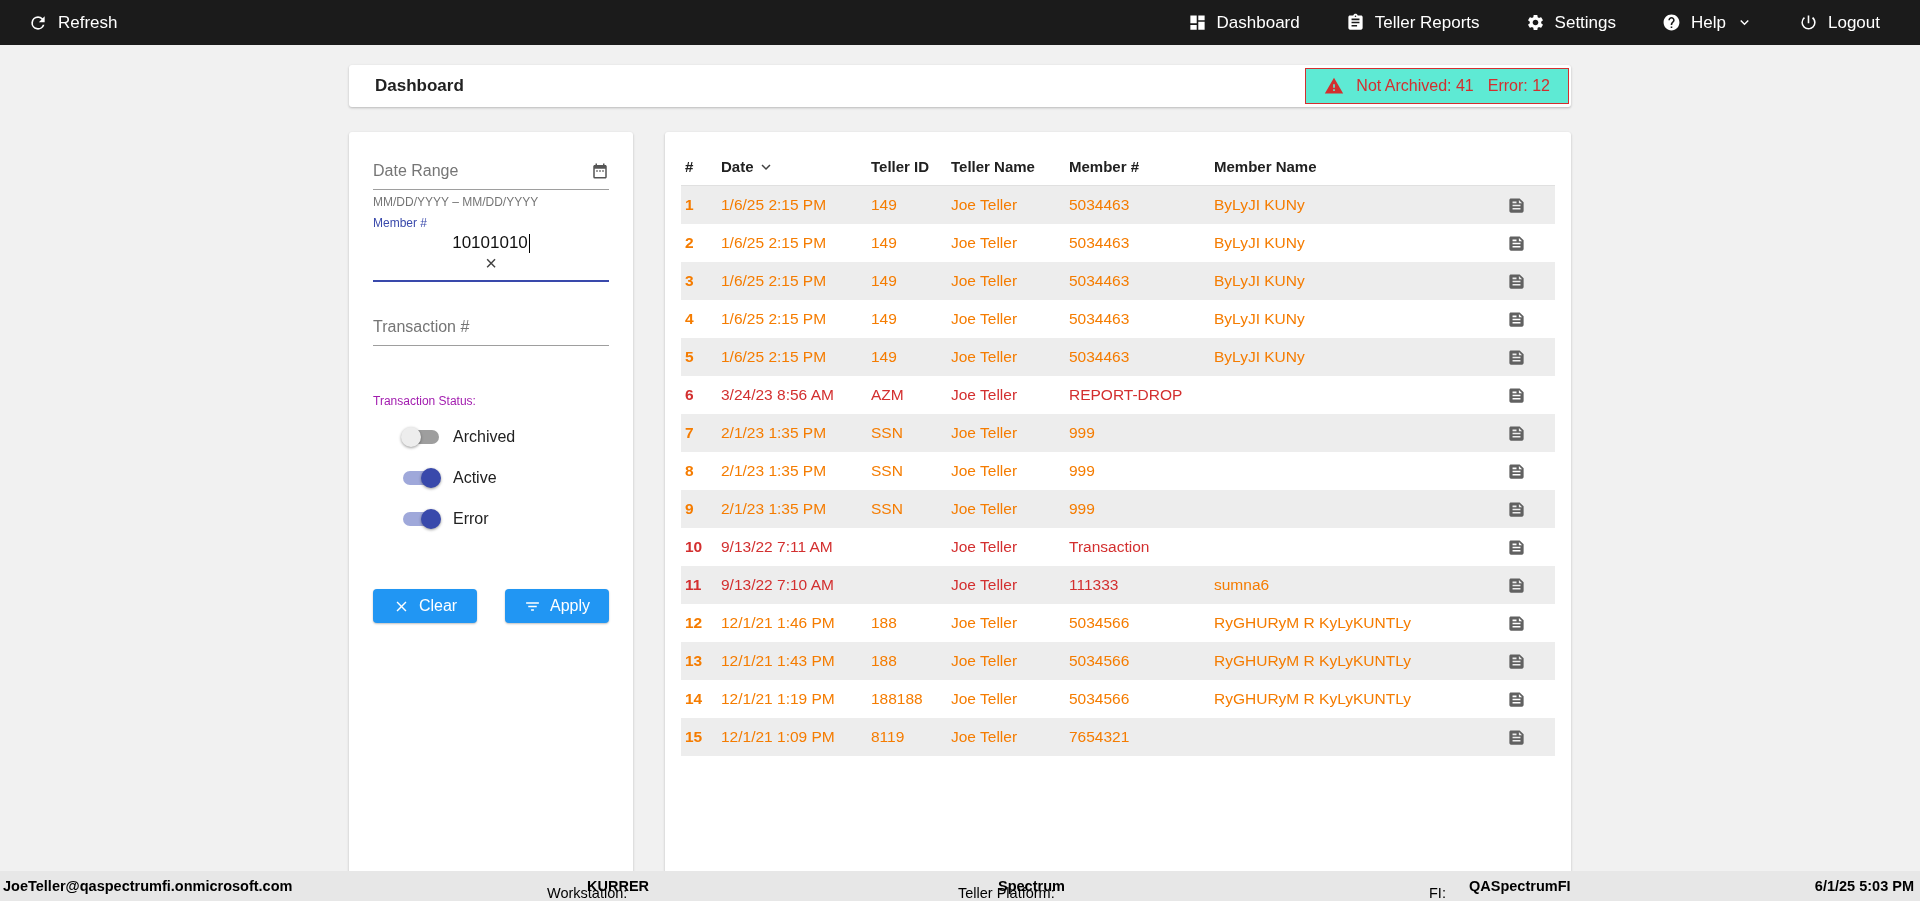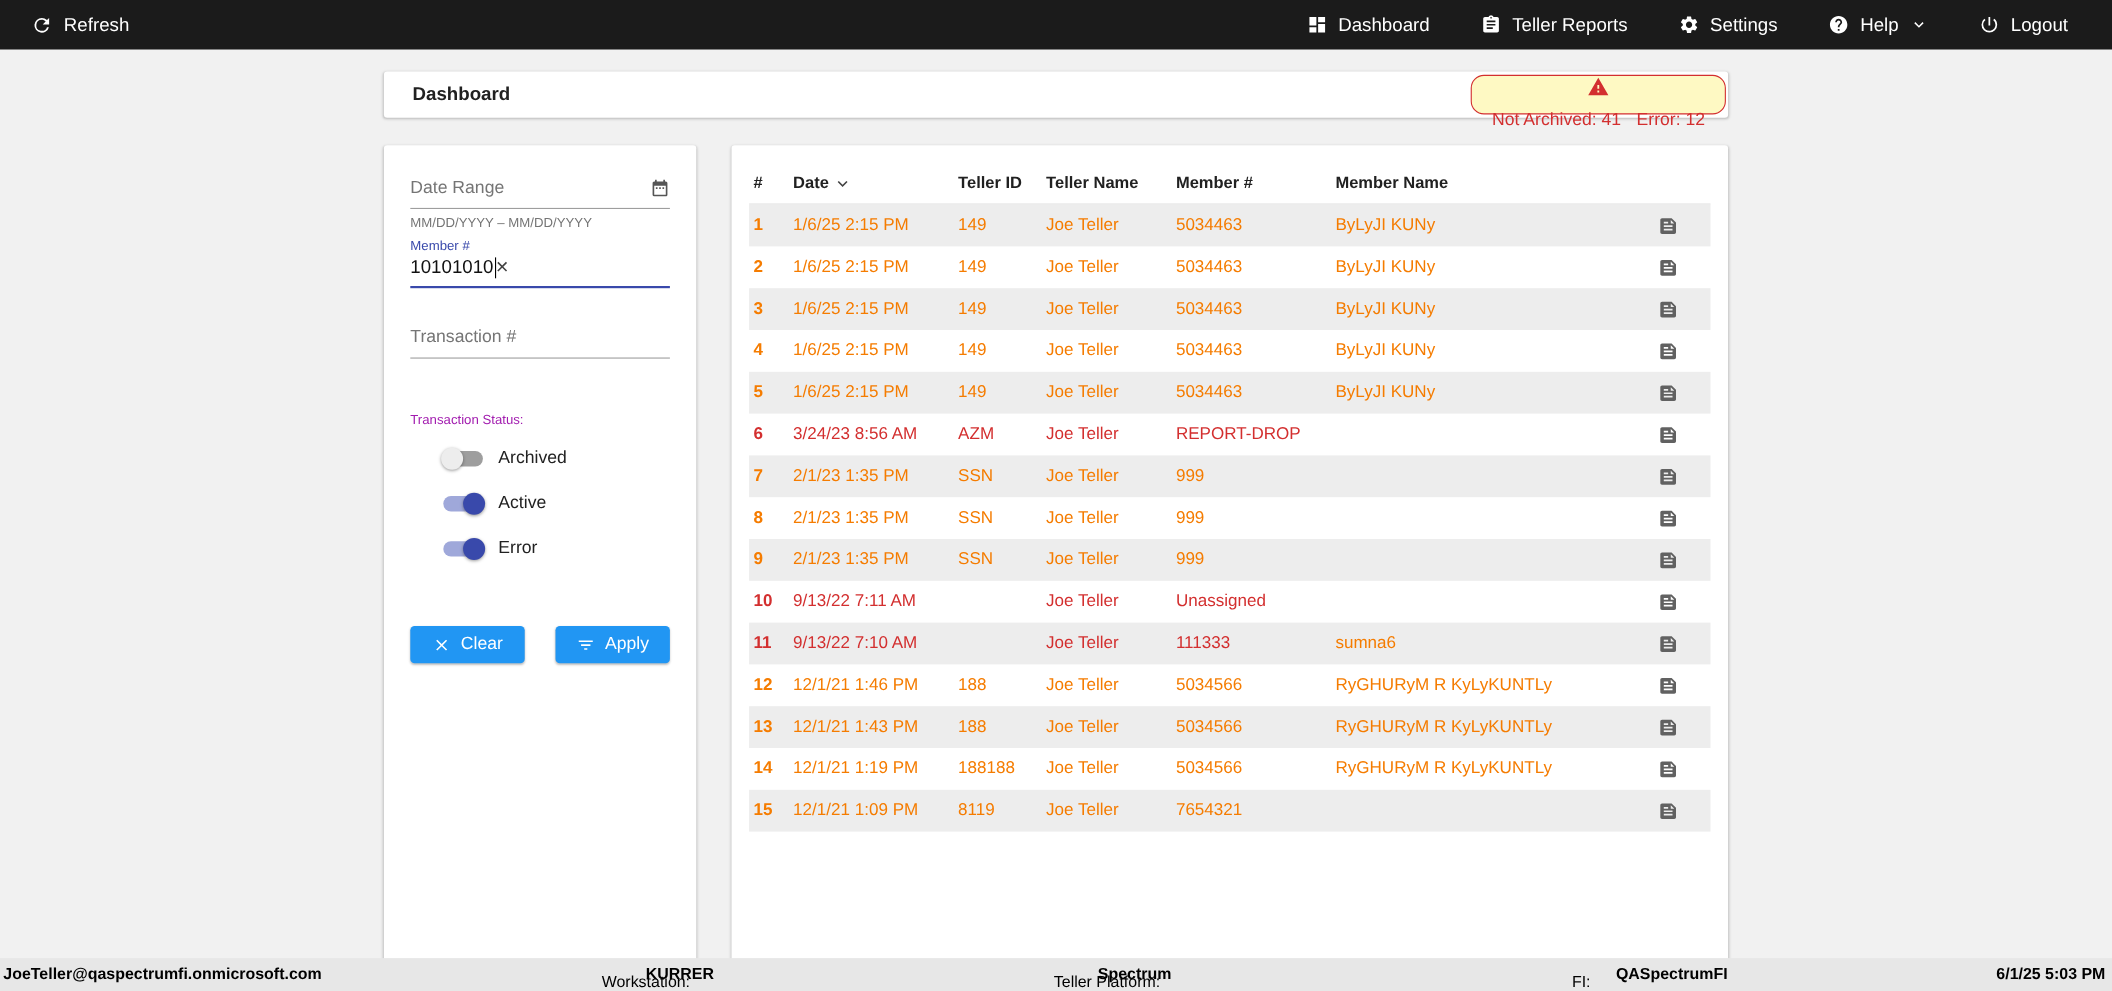--- a/index.html
+++ b/index.html
@@ -30,36 +30,35 @@
   .card{
     background:#fff; border-radius:3px;
     box-shadow:0 1px 3px rgba(0,0,0,.14), 0 1px 2px rgba(0,0,0,.10);
   }
   .header-card{
     height:42px; display:flex; align-items:center; justify-content:space-between;
     padding:0 2px 0 26px;
   }
   .page-title{ font-size:17px; font-weight:bold; }
   .alert-badge{
-    height:36px; border:1px solid var(--red); border-radius:12px; background:#fef9c3;
+    height:36px; border:1px solid var(--red); border-radius:0; background:#5eead4;
     color:var(--red); display:flex; align-items:center; gap:12px; padding:0 18px;
     font-size:16px;
-    flex-direction:column;
   }
   .alert-badge .txt{ display:flex; gap:14px; }
 
   .content{ display:flex; gap:32px; margin-top:25px; height:884px; }
 
   
   .filter-card{ width:284px; padding:30px 24px; flex-shrink:0; }
   .field{ border-bottom:1px solid #9e9e9e; padding-bottom:9px; display:flex; align-items:center; justify-content:space-between; cursor:text; }
   .field .ph{ color:#757575; font-size:16px; }
   .helper{ font-size:12px; color:#757575; margin-top:5px; }
   .float-label{ font-size:12px; color:var(--indigo); margin-top:7px; }
-  .member-field{ border-bottom:2px solid var(--indigo); padding-bottom:7px; margin-top:3px; display:flex; align-items:center; justify-content:flex-start; cursor:text; }
+  .member-field{ border-bottom:2px solid var(--indigo); padding-bottom:7px; margin-top:3px; display:flex; align-items:center; justify-content:flex-end; cursor:text;flex-direction:column; }
   .member-field .val{ font-size:17px; color:#111; }
   .caret{ display:inline-block; width:1px; height:19px; background:#000; vertical-align:middle; margin-left:1px; }
   .x-icon{ font-size:20px; color:#424242; line-height:1; cursor:pointer; }
   .transaction-field{ margin-top:36px; }
   .status-label{ margin-top:48px; font-size:12px; color:#a21caf; }
   .toggle-row{ display:flex; align-items:center; gap:14px; margin:17px 0 0 30px; height:24px; }
   .toggle-label{ font-size:16px; }
   .switch{ width:36px; height:14px; border-radius:7px; background:#9e9e9e; position:relative; cursor:pointer; flex-shrink:0; }
   .switch .thumb{
     width:20px; height:20px; border-radius:50%; background:#ededed;
@@ -420,21 +419,21 @@
                   </svg>
       </span>
     </div>
   </div>
 
   <div class="trow error">
     <div class="cell c-num">10</div>
     <div class="cell c-date">9/13/22 7:11 AM</div>
     <div class="cell c-tid"></div>
     <div class="cell c-tname">Joe Teller</div>
-    <div class="cell c-mnum">Unassigned</div>
+    <div class="cell c-mnum">Transaction</div>
     <div class="cell c-mname"></div>
     <div class="cell c-memo">
       <span class="memo-btn">
         <svg viewBox="0 0 24 24" width="19" height="19" fill="currentColor">
                     <path d="M16 3H5c-1.1 0-2 .9-2 2v14c0 1.1.9 2 2 2h14c1.1 0 2-.9 2-2V8l-5-5zM7 7h5v2H7V7zm10 10H7v-2h10v2zm0-4H7v-2h10v2zm-2-4V5l4 4h-4z"></path>
                   </svg>
       </span>
     </div>
   </div>
 

